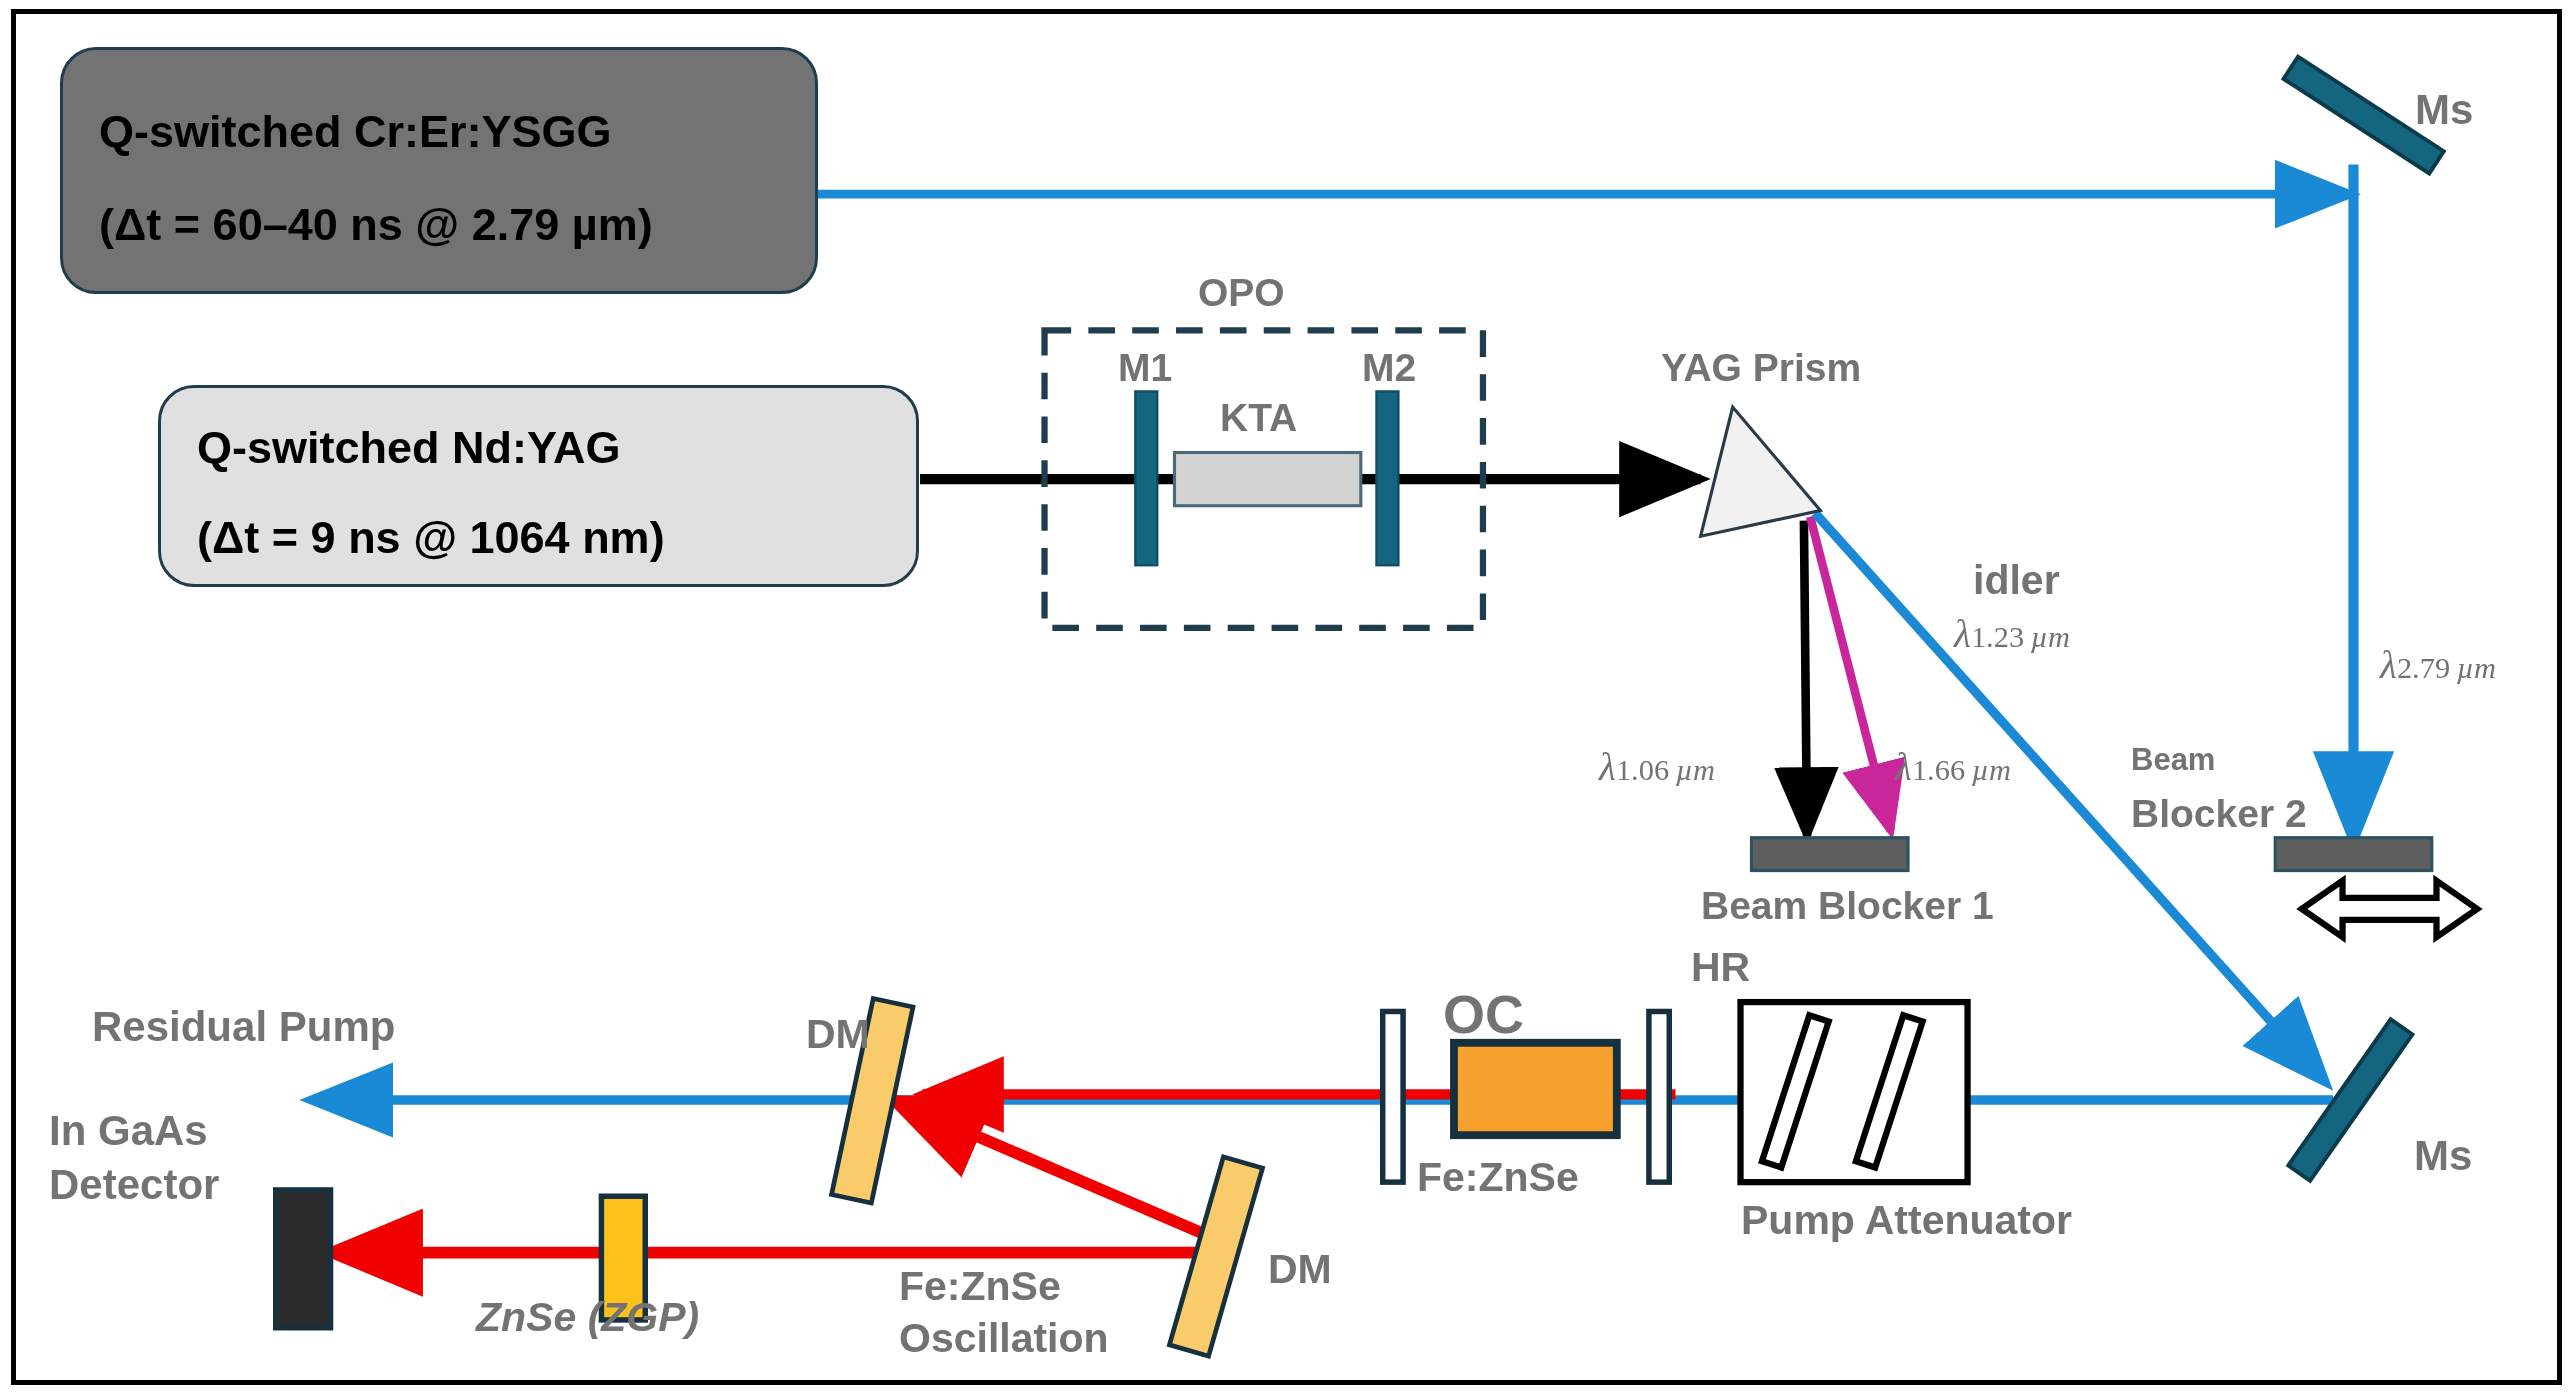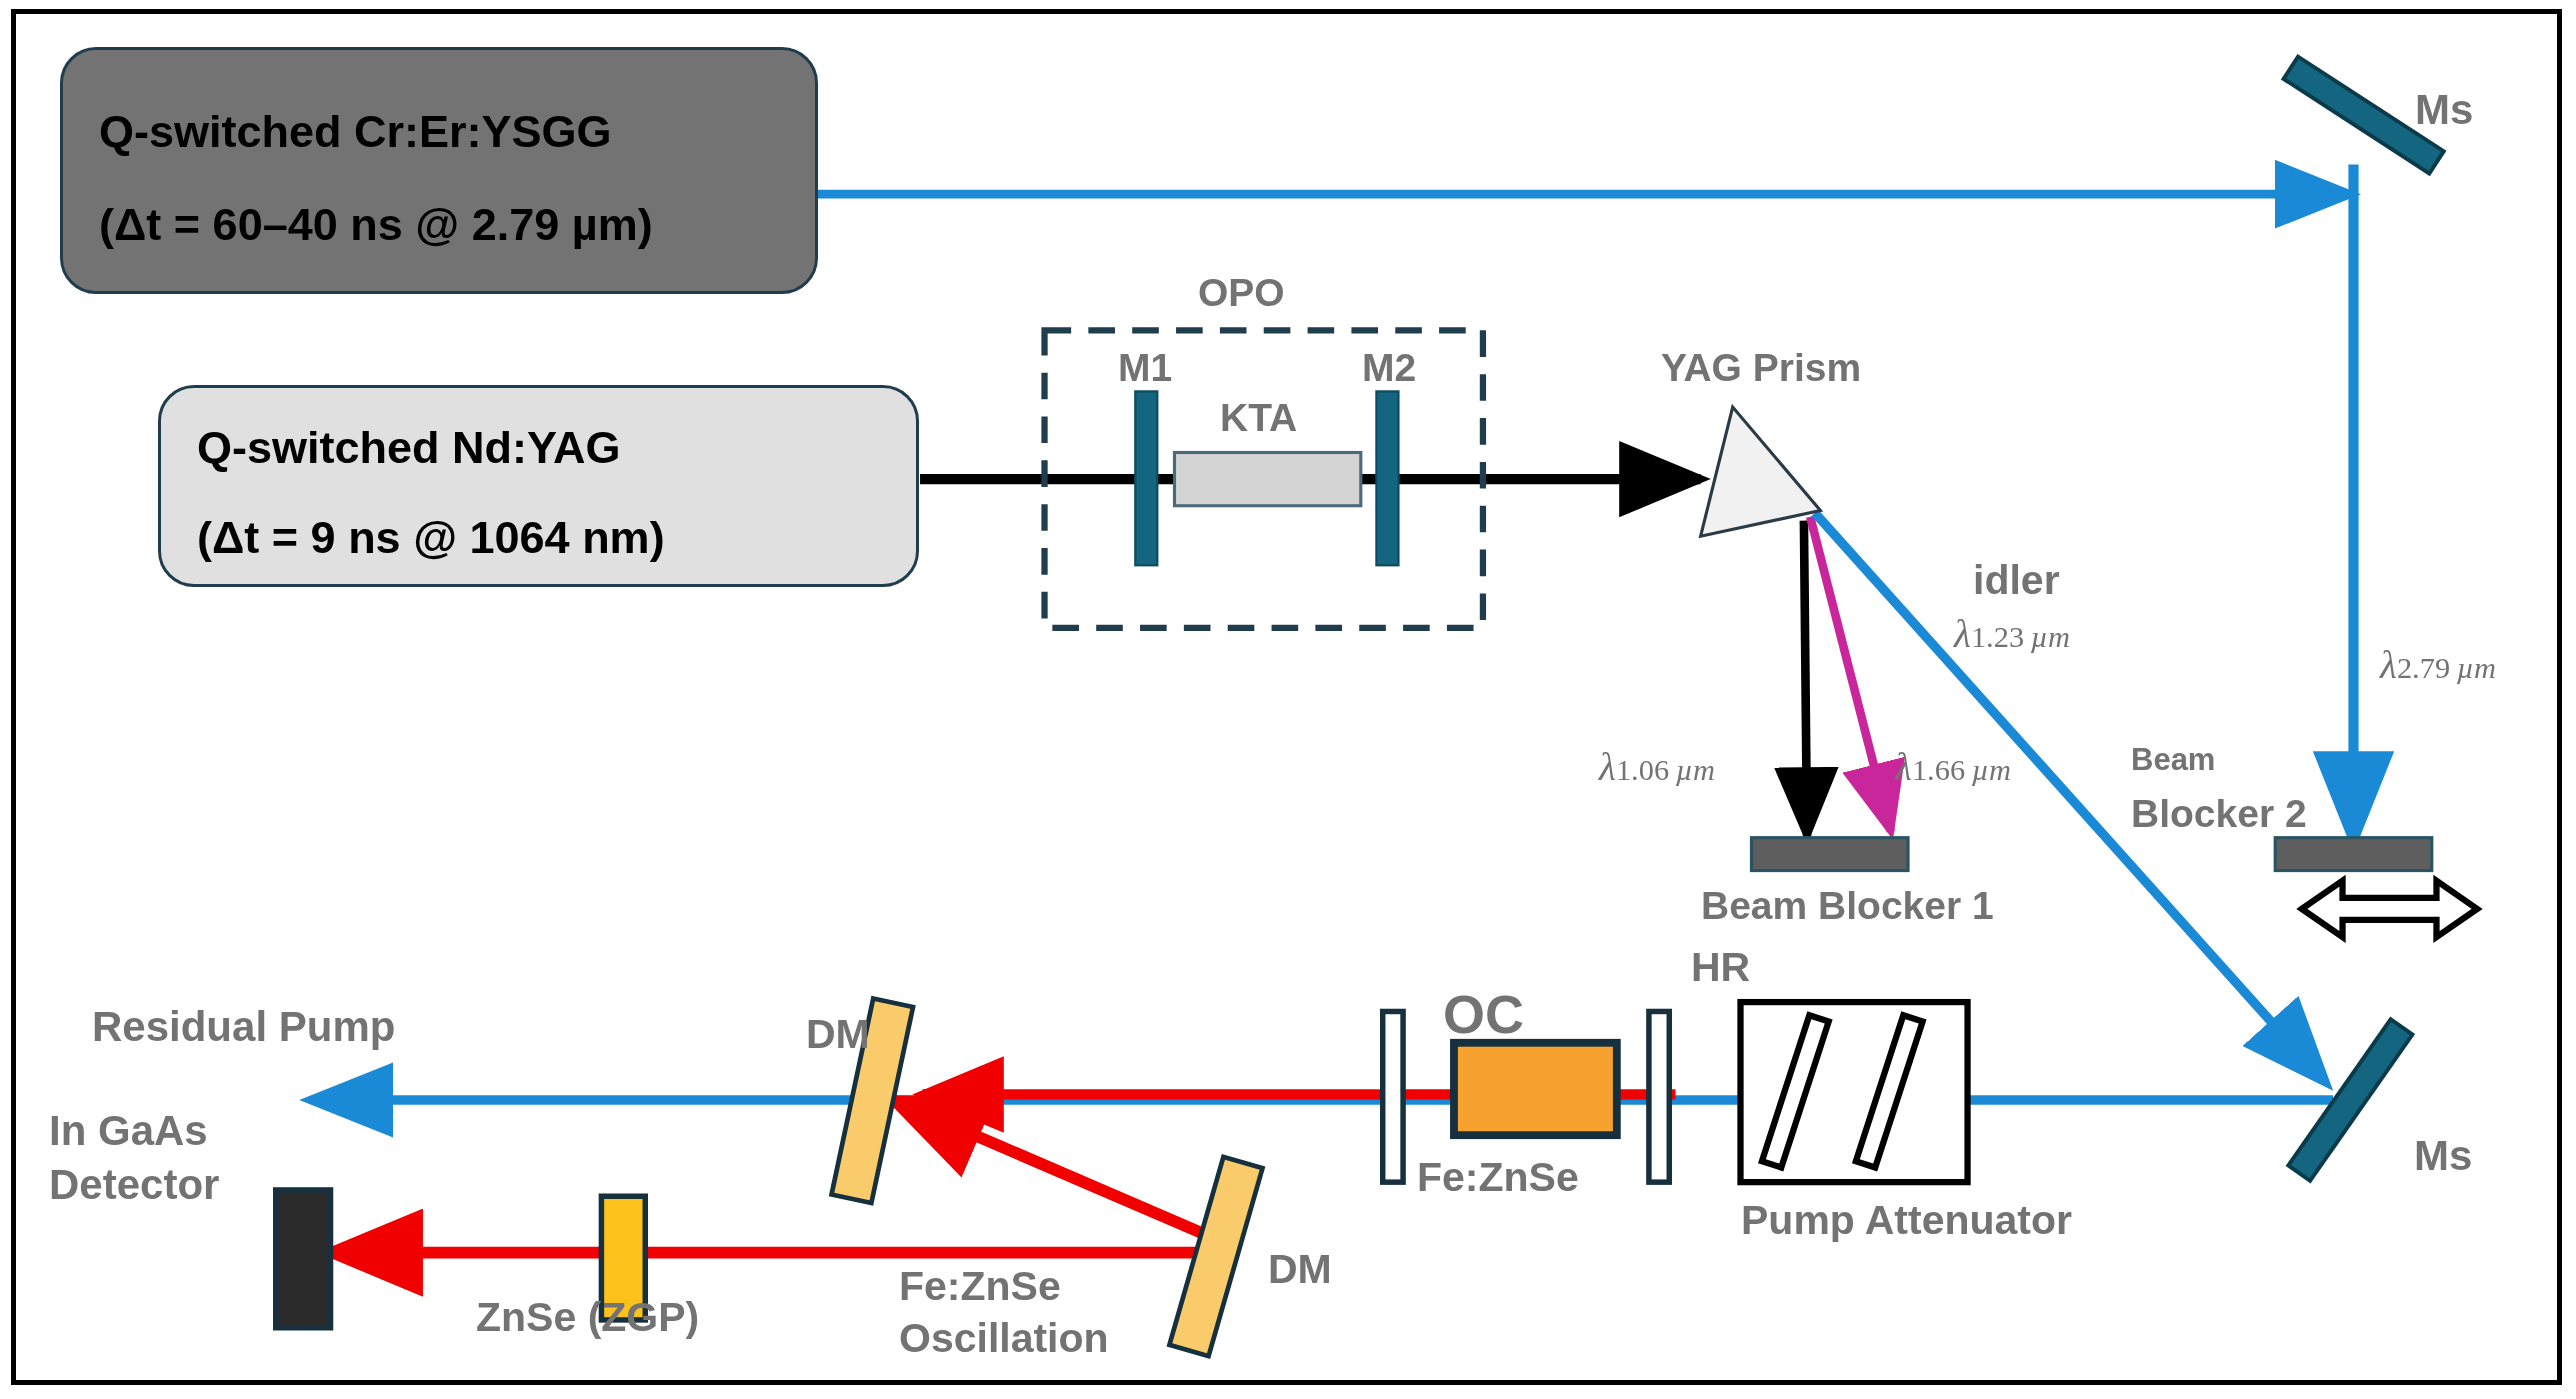--- a/index.html
+++ b/index.html
@@ -196,19 +196,19 @@
 
   <div class="lbl" style="left:1741px; top:1196px; font-size:41px;">Pump Attenuator</div>
 
   <div class="lbl" style="left:806px; top:1010px; font-size:41px;">DM</div>
   <div class="lbl" style="left:1268px; top:1245px; font-size:41px;">DM</div>
 
   <div class="lbl" style="left:92px; top:1002px; font-size:42px;">Residual Pump</div>
   <div class="lbl" style="left:49px; top:1106px; font-size:42px;">In GaAs</div>
   <div class="lbl" style="left:49px; top:1160px; font-size:42px;">Detector</div>
 
-  <div class="lbl" style="left:476px; top:1293px; font-size:41px;">ZnSe (ZGP)</div>
+  <div class="lbl" style="left:476px; top:1293px; font-size:41px;font-style:italic;">ZnSe (ZGP)</div>
 
   <div class="lbl" style="left:899px; top:1262px; font-size:41px;">Fe:ZnSe</div>
   <div class="lbl" style="left:899px; top:1314px; font-size:41px;">Oscillation</div>
 
 </div>
 
 
 </body></html>

